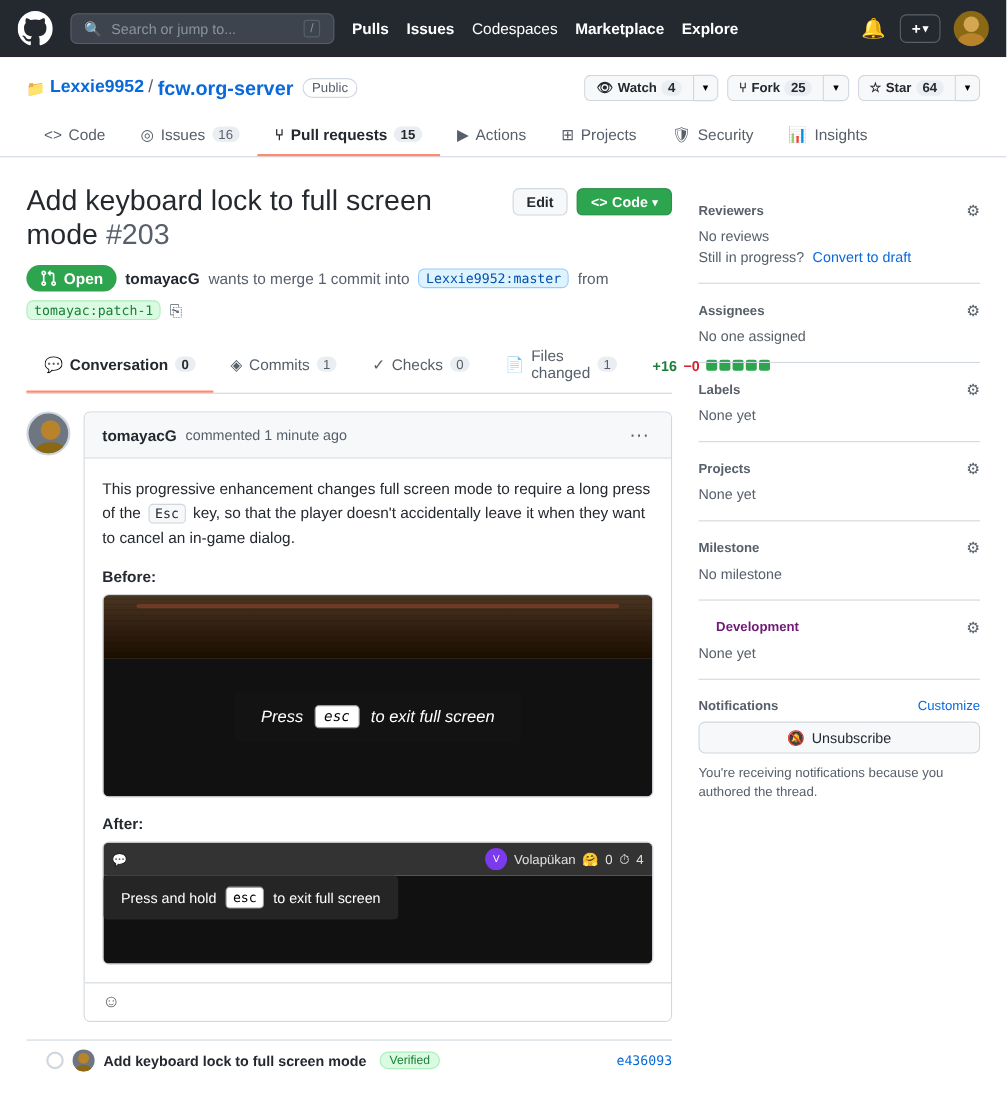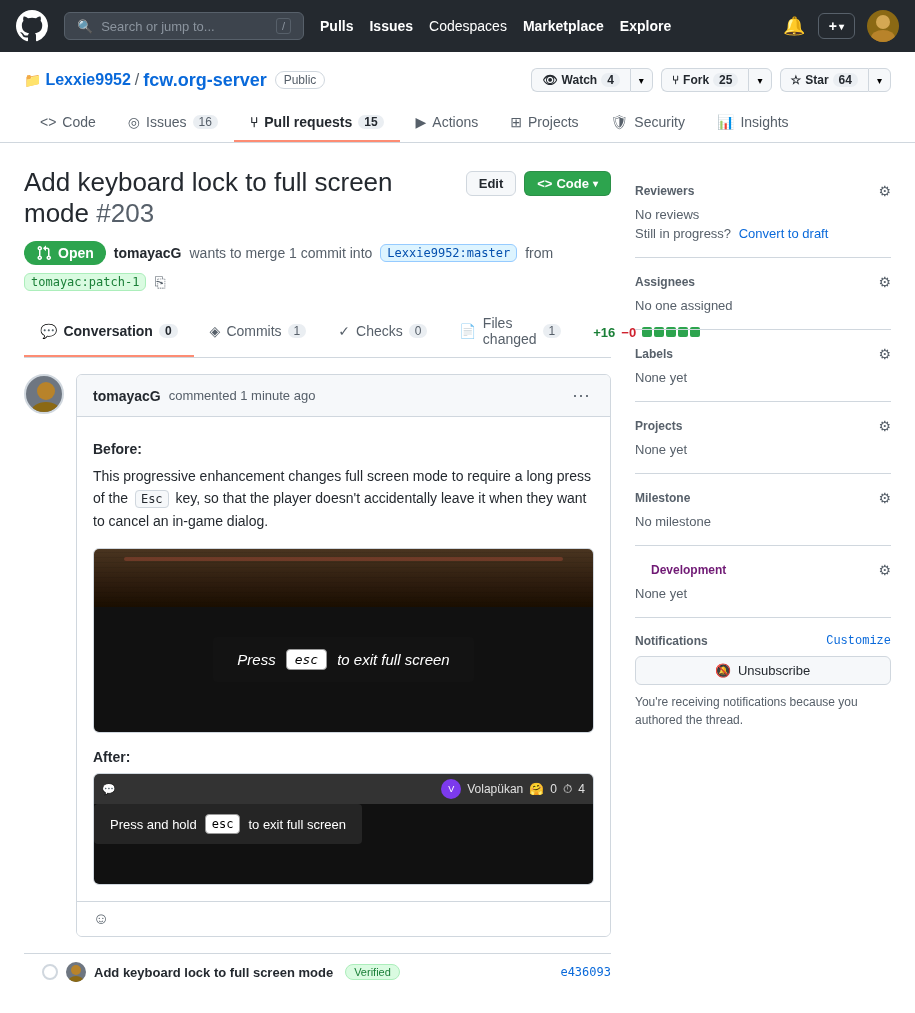--- a/index.html
+++ b/index.html
@@ -189,27 +189,27 @@
 
         <div style="background:#f6f8fa; border-bottom:1px solid #d0d7de; padding:10px 16px; display:flex; align-items:center; gap:8px;">
           <span style="font-weight:600; color:#24292f;">tomayacG</span>
           <span style="color:#57606a; font-size:13px;">commented 1 minute ago</span>
           <div style="margin-left:auto; display:flex; gap:8px; align-items:center;">
             <button style="background:none; border:none; cursor:pointer; color:#57606a; font-size:18px; padding:0 4px;">···</button>
           </div>
         </div>
 
         <div style="padding:16px; background:#fff;">
-          <p style="font-weight:600; margin:8px 0 8px; color:#24292f;">Before:</p>
-
           <p style="color:#24292f; line-height:1.6; margin-bottom:16px;">
             <span>This progressive enhancement changes full screen mode to require a long press of the</span>
             <code style="background:#f6f8fa; border:1px solid #d0d7de; border-radius:4px; padding:1px 5px; font-size:12px; font-family:monospace; margin:0 3px;">Esc</code>
             <span>key, so that the player doesn't accidentally leave it when they want to cancel an in-game dialog.</span>
           </p>
+
+          <p style="font-weight:600; margin:8px 0 8px; color:#24292f;">Before:</p>
 
           <div style="border:1px solid #d0d7de; border-radius:6px; overflow:hidden; margin-bottom:16px;font-style:italic;">
             <div style="background:linear-gradient(180deg, #4a3520 0%, #2d1c0e 60%, #1a0e00 100%); height:58px; position:relative; overflow:hidden;">
               <div style="position:absolute; inset:0; background:repeating-linear-gradient(0deg, transparent, transparent 4px, rgba(0,0,0,0.08) 4px, rgba(0,0,0,0.08) 5px);"></div>
               <div style="position:absolute; top:8px; left:30px; right:30px; height:4px; background:rgba(180,80,60,0.4); border-radius:2px;"></div>
             </div>
             <div style="background:#111; padding:30px 16px 50px; position:relative; min-height:100px; display:flex; align-items:center; justify-content:center;">
               <div style="background:rgba(20,20,20,0.92); border-radius:4px; padding:12px 24px; display:flex; align-items:center; gap:10px; color:#fff; font-size:15px; white-space:nowrap;">
                 <span>Press</span>
                 <code style="background:#fff; color:#000; border:1px solid #999; border-radius:4px; padding:2px 8px; font-family:monospace; font-size:13px;">esc</code>
@@ -315,21 +315,21 @@
       <div style="display:flex; align-items:center; justify-content:space-between; margin-bottom:8px;">
         <span style="font-size:12px; font-weight:600; color:#701a75;padding-left:16px;">Development</span>
         <button style="background:none; border:none; cursor:pointer; color:#57606a; font-size:14px;">⚙</button>
       </div>
       <div style="font-size:13px; color:#57606a;">None yet</div>
     </div>
 
     <div style="padding:16px 0;">
       <div style="display:flex; align-items:center; justify-content:space-between; margin-bottom:8px;">
         <span style="font-size:12px; font-weight:600; color:#57606a;">Notifications</span>
-        <a href="#" style="color:#0969da; font-size:12px; cursor:pointer; text-decoration:none;font-family:Liberation Mono, monospace;">Customize</a>
+        <a href="#" style="color:#0969da; font-size:12px; cursor:pointer; text-decoration:none;">Customize</a>
       </div>
       <button style="width:100%; background:#f6f8fa; border:1px solid #d0d7de; border-radius:6px; padding:6px 16px; font-size:13px; cursor:pointer; color:#24292f; display:flex; align-items:center; justify-content:center; gap:6px; margin-bottom:8px;">
         <span>🔕</span>
         <span>Unsubscribe</span>
       </button>
       <div style="font-size:12px; color:#57606a; line-height:1.5;">You're receiving notifications because you authored the thread.</div>
     </div>
 
   </div>
 </div>

